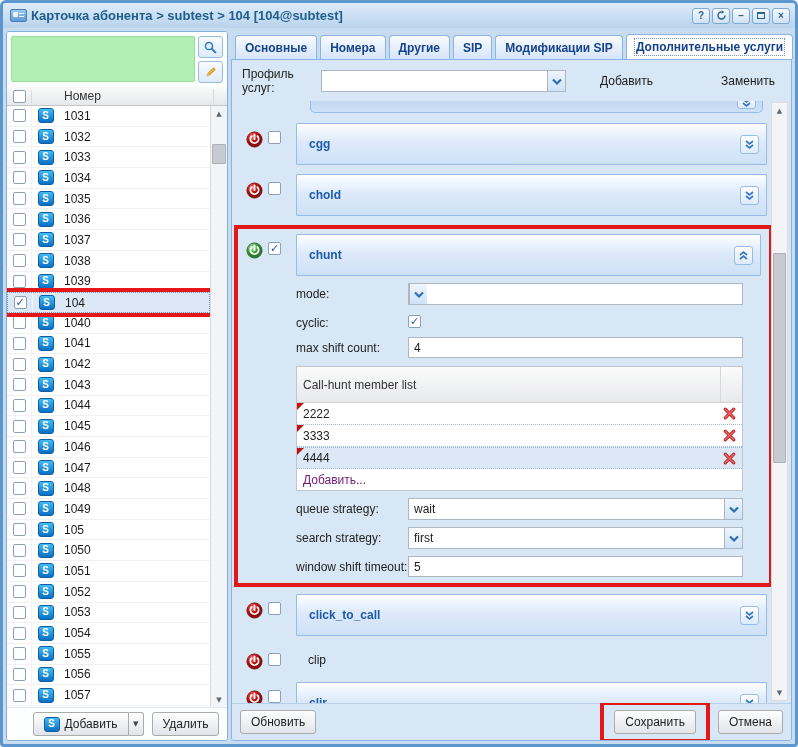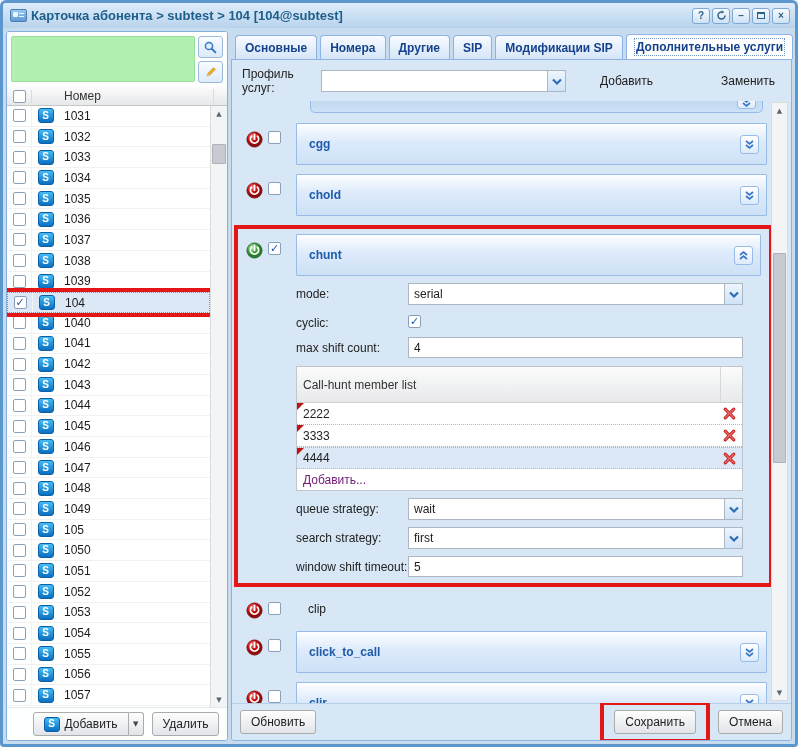--- a/index.html
+++ b/index.html
@@ -570,21 +570,20 @@
                         <use href="#chevUp"></use>
                       </svg>
                     </span>
                 </span>
               </div>
 
               <div class="chunt-body">
                 <div class="frow">
                   <span class="flabel">mode:</span>
                   <span class="fctrl combo">
-                    <span class="combo-val">serial</span>
                     <span class="combo-trig">
                         <svg width="12" height="9" viewBox="0 0 12 9">
                           <use href="#comboChev"></use>
                         </svg>
                       </span>
                   </span>
                 </div>
                 <div class="frow">
                   <span class="flabel">cyclic:</span>
                   <span class="cb checked"></span>
@@ -650,47 +649,47 @@
                       </span>
                   </span>
                 </div>
                 <div class="frow">
                   <span class="flabel">window shift timeout:</span>
                   <span class="fctrl"><input class="tinput" value="5" style=""></span>
                 </div>
               </div>
             </div>
 
-            <div class="svc-row" style="margin-bottom:12px;">
-              <span class="svc-ctrls">
-                <svg class="power" viewBox="0 0 17 17">
-                    <circle cx="8.5" cy="8.5" r="7.6" fill="url(#pwrRed)" stroke="#7d0909" stroke-width="0.8"></circle>
-                    <use href="#pwrGlyph"></use>
-                  </svg>
-                <span class="cb"></span>
-              </span>
-              <span class="svc-plain">clip</span>
-            </div>
-
             <div class="svc-row">
               <span class="svc-ctrls">
                 <svg class="power" viewBox="0 0 17 17">
                     <circle cx="8.5" cy="8.5" r="7.6" fill="url(#pwrRed)" stroke="#7d0909" stroke-width="0.8"></circle>
                     <use href="#pwrGlyph"></use>
                   </svg>
                 <span class="cb"></span>
               </span>
               <span class="svc-panel">
                 <span class="svc-name">click_to_call</span>
                 <span class="chev-btn">
                     <svg width="13" height="13" viewBox="0 0 13 13">
                       <use href="#chevDown"></use>
                     </svg>
                   </span>
               </span>
+            </div>
+
+            <div class="svc-row" style="margin-bottom:12px;">
+              <span class="svc-ctrls">
+                <svg class="power" viewBox="0 0 17 17">
+                    <circle cx="8.5" cy="8.5" r="7.6" fill="url(#pwrRed)" stroke="#7d0909" stroke-width="0.8"></circle>
+                    <use href="#pwrGlyph"></use>
+                  </svg>
+                <span class="cb"></span>
+              </span>
+              <span class="svc-plain">clip</span>
             </div>
 
             <div class="svc-row" style="margin-bottom:12px;">
               <span class="svc-ctrls">
                 <svg class="power" viewBox="0 0 17 17">
                     <circle cx="8.5" cy="8.5" r="7.6" fill="url(#pwrRed)" stroke="#7d0909" stroke-width="0.8"></circle>
                     <use href="#pwrGlyph"></use>
                   </svg>
                 <span class="cb"></span>
               </span>

